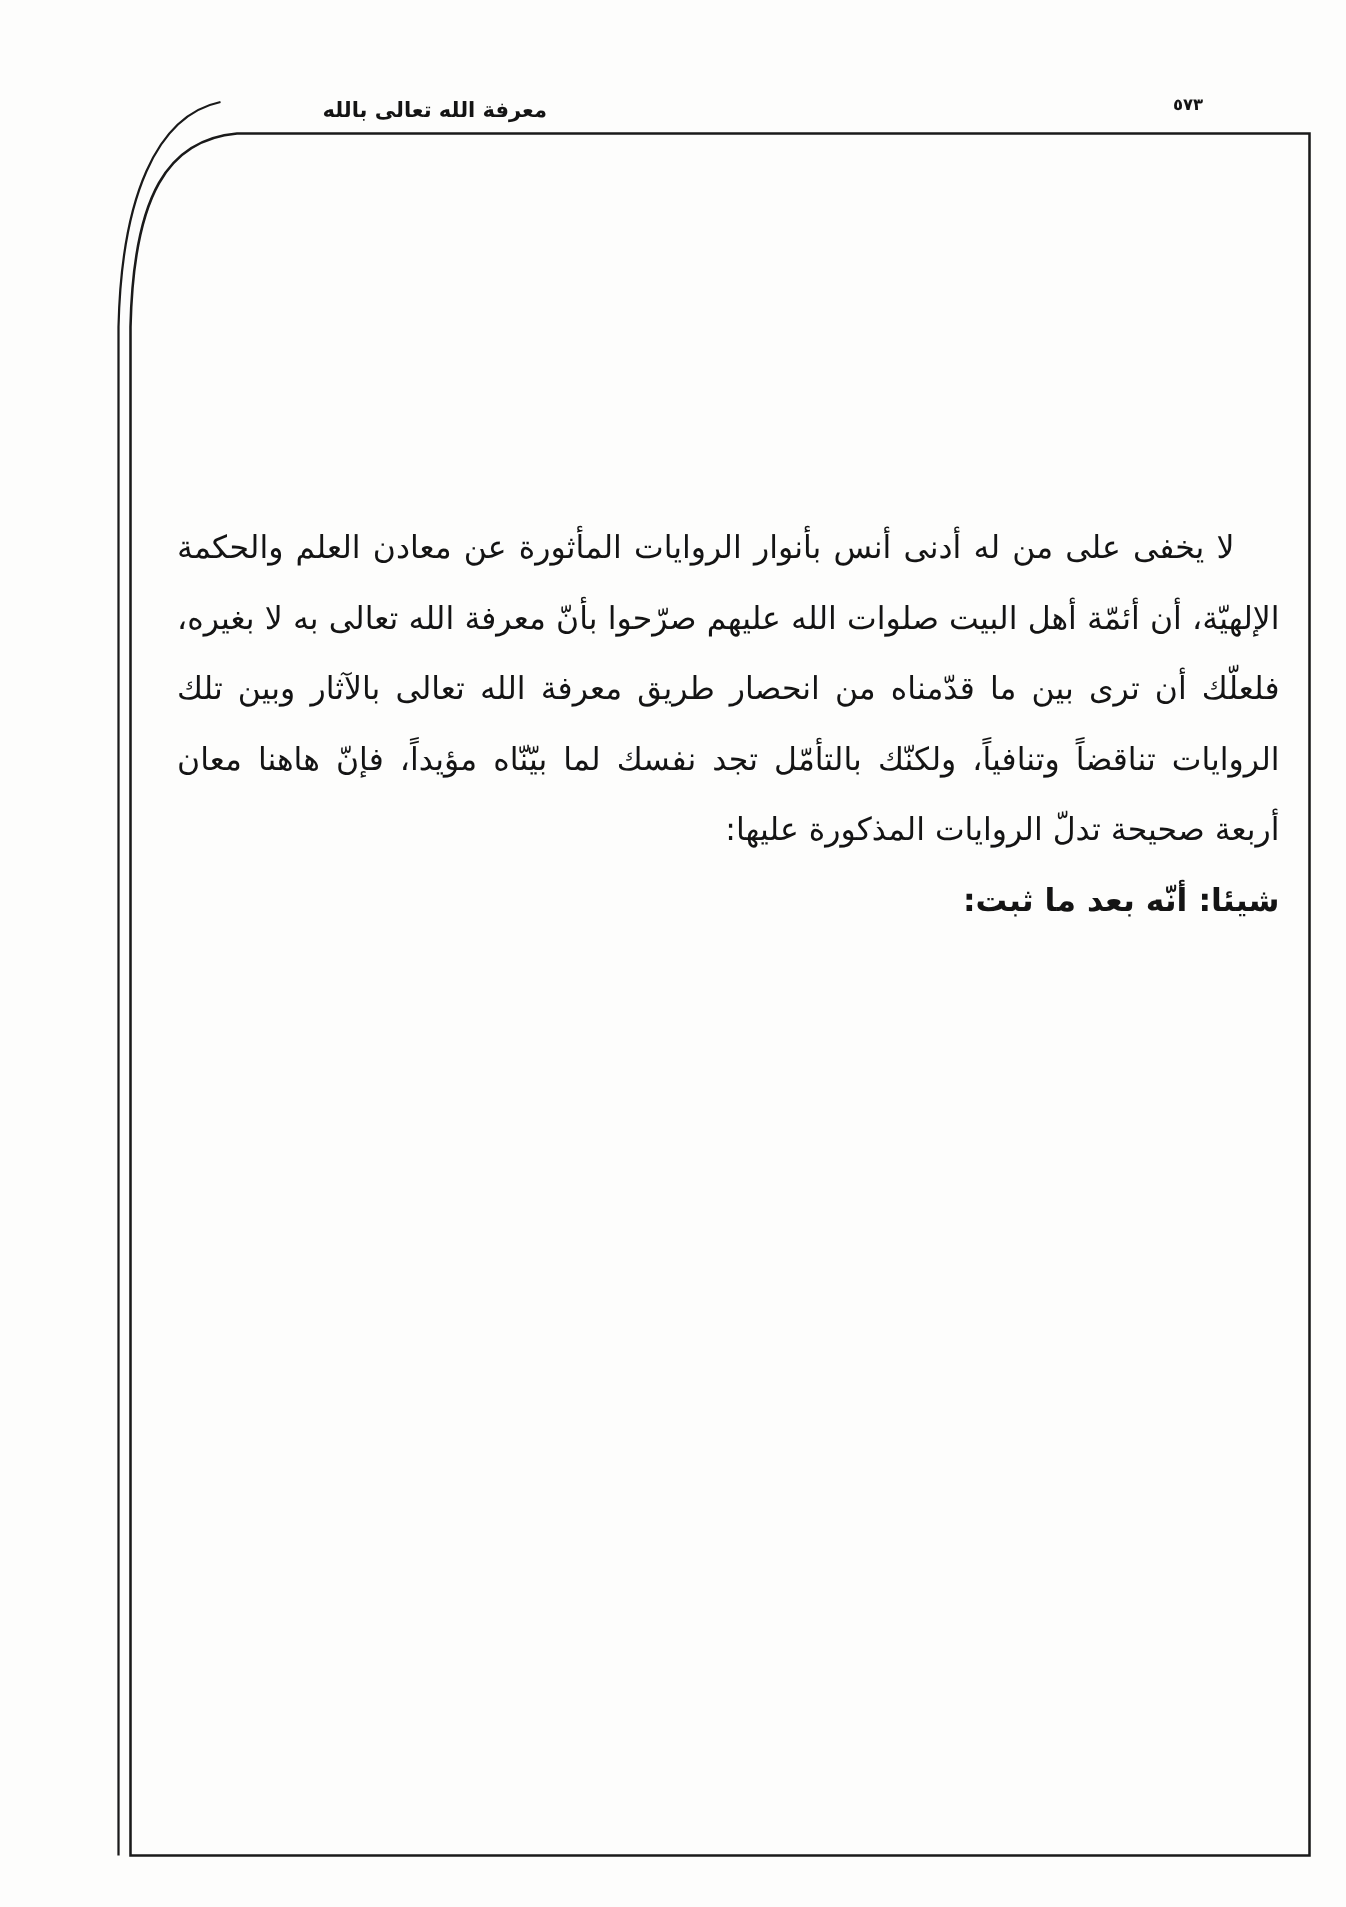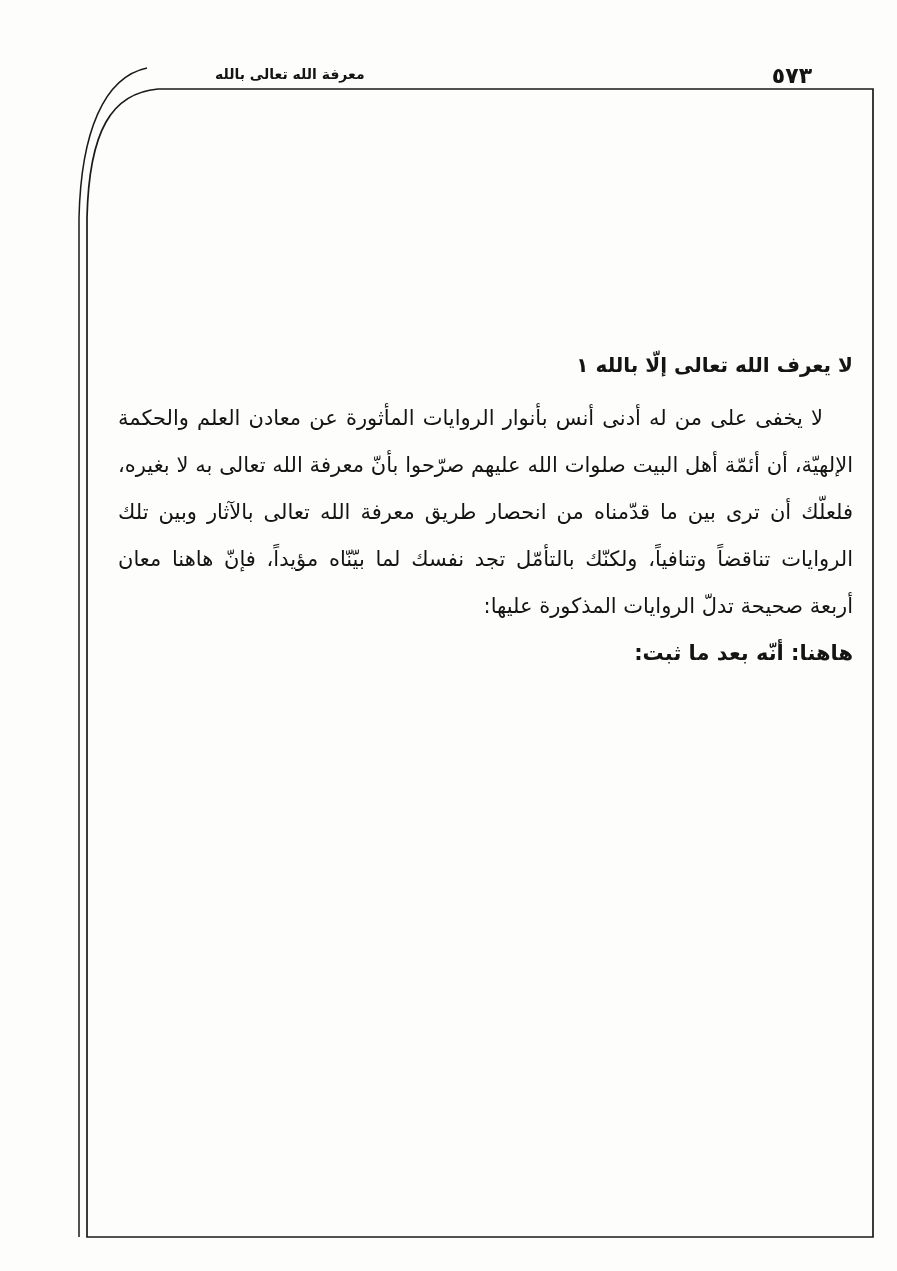--- a/index.html
+++ b/index.html
@@ -29,21 +29,21 @@
     font-weight: bold;
     direction: rtl;
     letter-spacing: 0.5px;
   }
   .page-number {
     position: absolute;
     top: 63px;
     left: 762px;
     width: 60px;
     text-align: center;
-    font-size: 22px;
+    font-size: 11px;
     font-weight: bold;
   }
   .content {
     position: absolute;
     top: 342px;
     right: 44px;
     width: 735px;
     direction: rtl;
     text-align: justify;
     font-size: 21px;
@@ -72,23 +72,22 @@
   <path d="M 873 89 L 158 89 C 112 93 89 130 87 218 L 87 1237 L 873 1237 Z" fill="none" stroke="#1a1a1a" stroke-width="1.7"></path>
   <path d="M 147 68 C 104 77 81 132 79 218 L 79 1237" fill="none" stroke="#1a1a1a" stroke-width="1.5"></path>
 </svg>
 
 <header>
   <div class="header-title">معرفة الله تعالى بالله</div>
   <div class="page-number">٥٧٣</div>
 </header>
 
 <main class="content">
-  <h2 class="heading">لا يعرف الله تعالى إلّا بالله ١</h2>
 
   <p class="para indent">لا يخفى على من له أدنى أنس بأنوار الروايات المأثورة عن معادن العلم والحكمة الإلهيّة، أن أئمّة أهل البيت صلوات الله عليهم صرّحوا بأنّ معرفة الله تعالى به لا بغيره، فلعلّك أن ترى بين ما قدّمناه من انحصار طريق معرفة الله تعالى بالآثار وبين تلك الروايات تناقضاً وتنافياً، ولكنّك بالتأمّل تجد نفسك لما بيّنّاه مؤيداً، فإنّ هاهنا معان أربعة صحيحة تدلّ الروايات المذكورة عليها:</p>
 
-  <p class="para subheading">هاهنا: أنّه بعد ما ثبت:</p>
+  <p class="para subheading">شيئا: أنّه بعد ما ثبت:</p>
 
 
 
 
 
 </main>
 
 </body></html>

